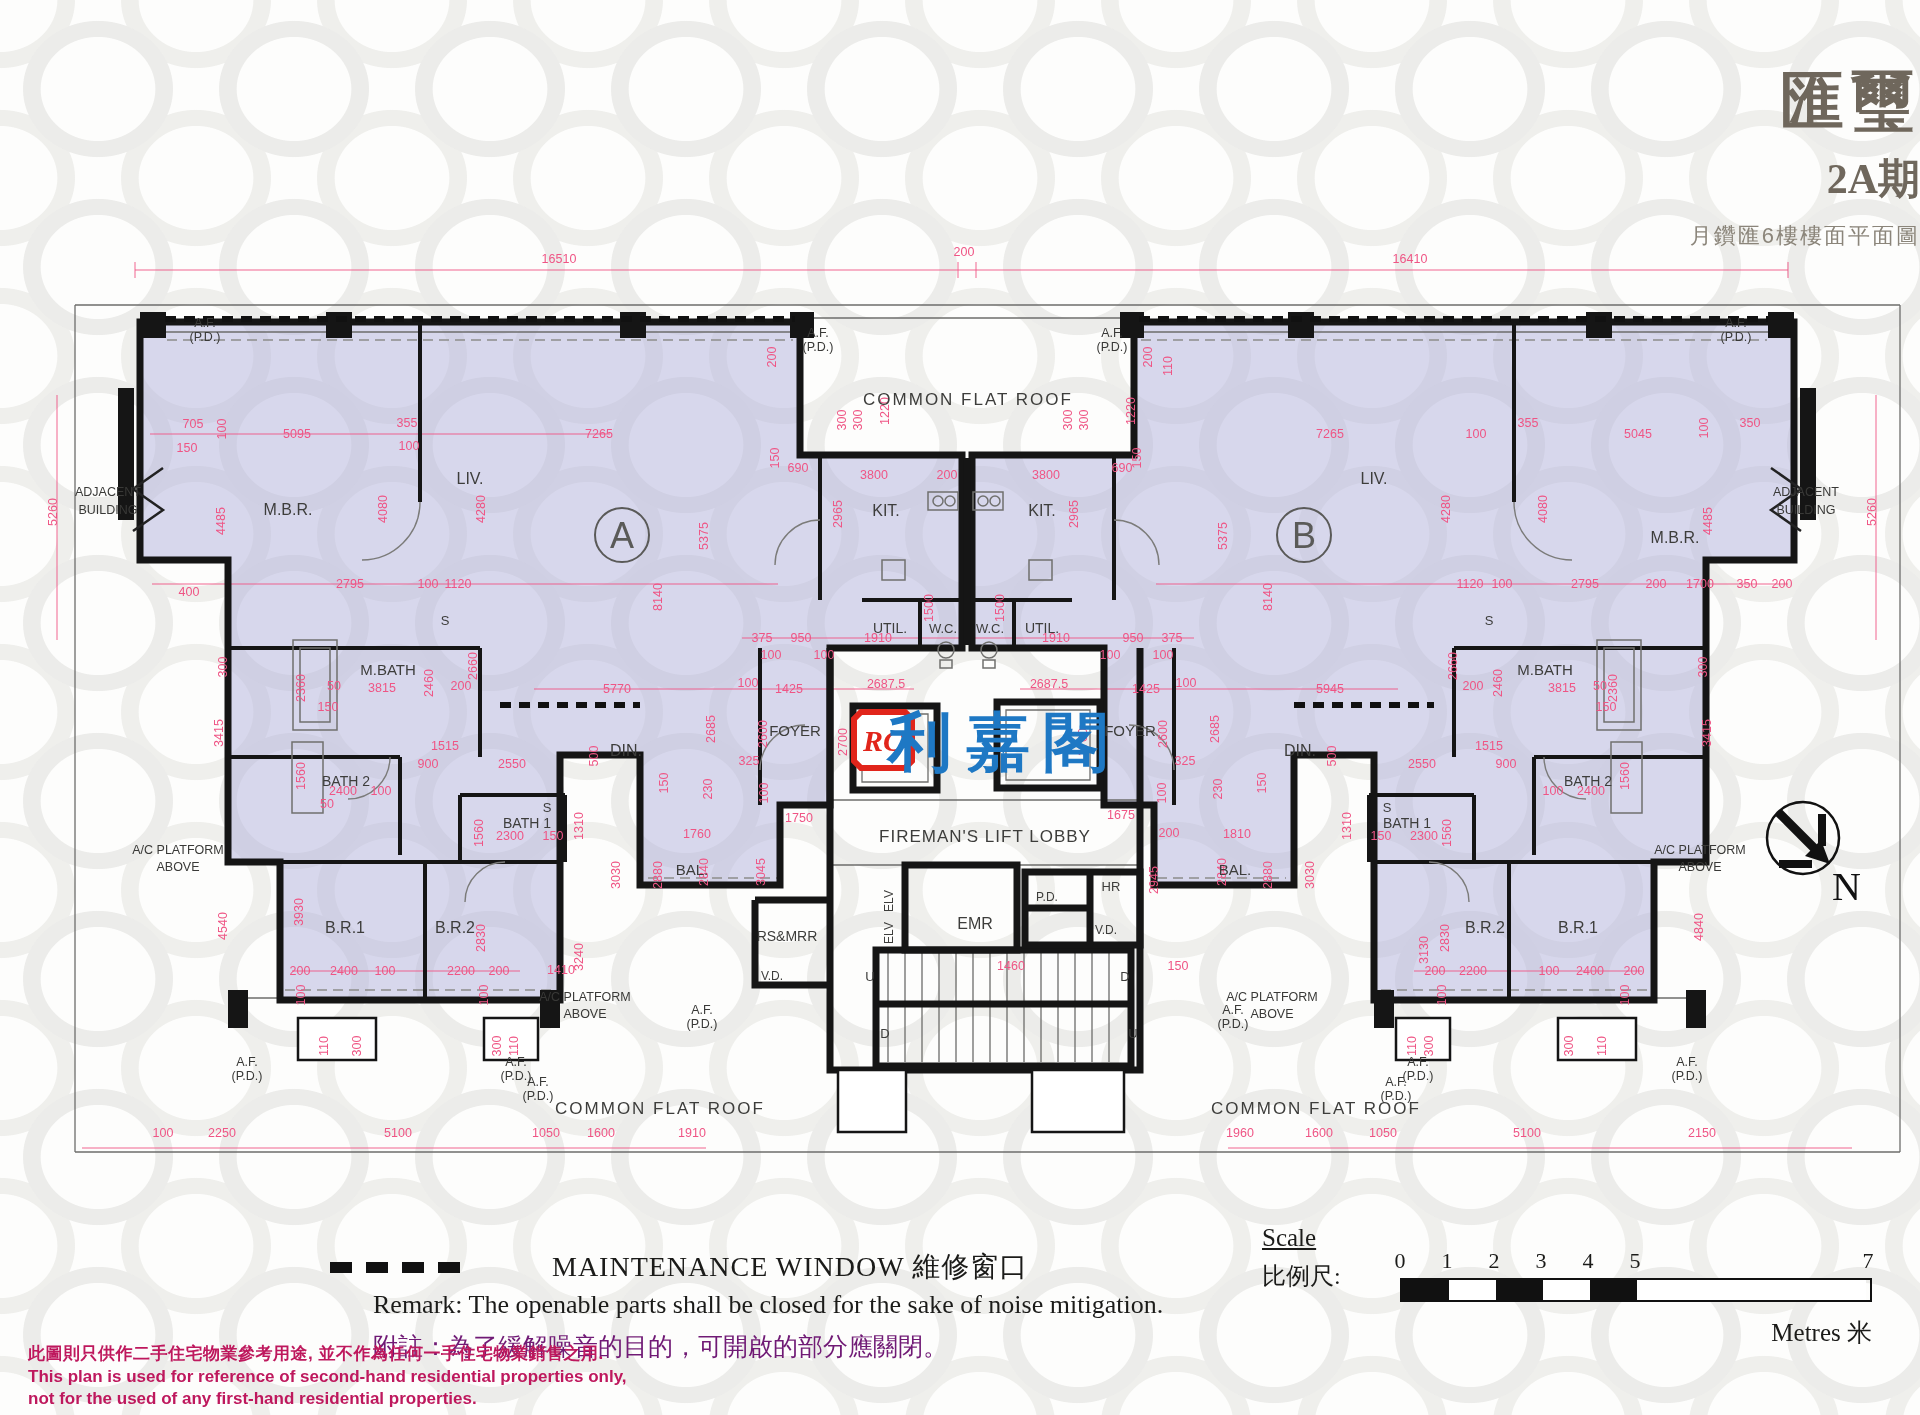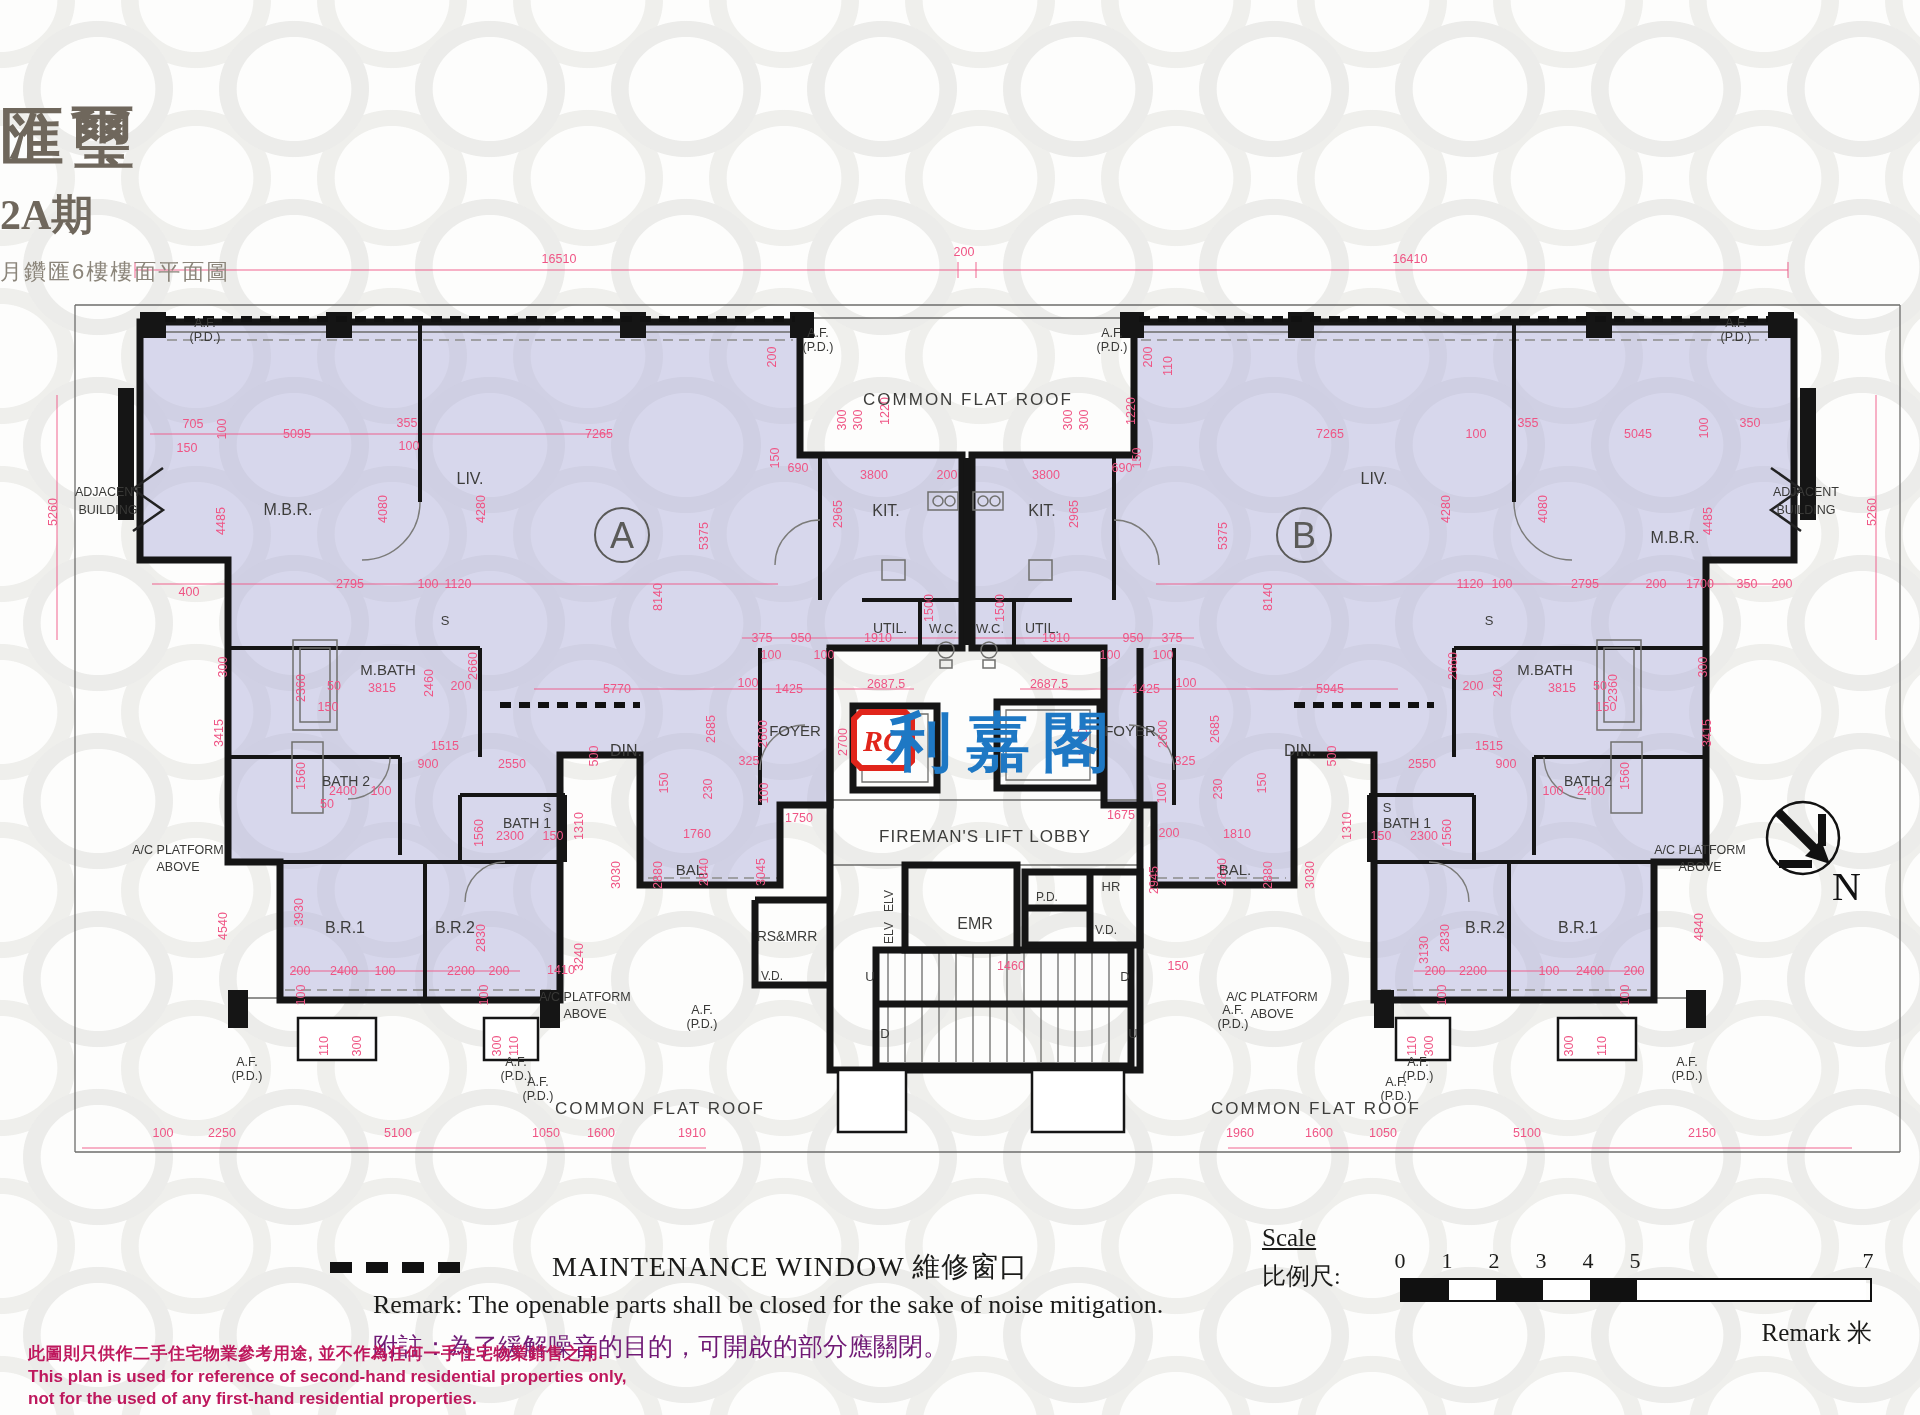--- a/index.html
+++ b/index.html
@@ -5,21 +5,21 @@
   html,body{margin:0;padding:0;background:#fdfdfc;}
   .page{position:relative;width:1920px;height:1415px;overflow:hidden;background:#fdfdfc;
         font-family:"Liberation Sans",sans-serif;}
   
   .page::before{content:"";position:absolute;inset:0;z-index:0;
     background-image:
       radial-gradient(closest-side,transparent 58%,#ececea 59%,#ececea 76%,transparent 77%),
       radial-gradient(closest-side,transparent 58%,#efefec 59%,#efefec 76%,transparent 77%);
     background-size:196px 178px,196px 178px;
     background-position:0 0,98px 89px;}
-  .hdr{position:absolute;left:0;top:0;width:100%;text-align:left;z-index:3;margin-top:36px;}
+  .hdr{position:absolute;left:0;top:0;width:100%;text-align:right;z-index:3;}
   .hdr .t1{margin-top:58px;font:bold 64px "Liberation Serif",serif;color:#6f675c;letter-spacing:6px;}
   .hdr .t2{margin-top:6px;font:bold 42px "Liberation Serif",serif;color:#6f675c;}
   .hdr .t3{margin-top:14px;font:22px "Liberation Sans",sans-serif;color:#8b857a;letter-spacing:2px;}
   svg.plan{position:absolute;left:0;top:0;z-index:2;}
   .fill{fill:rgba(178,178,219,.5);stroke:none;}
   .wall{fill:none;stroke:#151515;stroke-width:7;}
   .part{fill:none;stroke:#151515;stroke-width:4;}
   .thin{fill:none;stroke:#6d6d6b;stroke-width:1.3;}
   .dimline{fill:none;stroke:#ef5585;stroke-width:1;opacity:.9;}
   .gdash{fill:none;stroke:#8d8d8b;stroke-width:1.6;stroke-dasharray:10 6;}
@@ -556,21 +556,21 @@
     </div>
     <div>
         <span class="tick" style="position: absolute; left: 138px; top: 24px;">0</span>
         <span class="tick" style="position: absolute; left: 185px; top: 24px;">1</span>
         <span class="tick" style="position: absolute; left: 232px; top: 24px;">2</span>
         <span class="tick" style="position: absolute; left: 279px; top: 24px;">3</span>
         <span class="tick" style="position: absolute; left: 326px; top: 24px;">4</span>
         <span class="tick" style="position: absolute; left: 373px; top: 24px;">5</span>
         <span class="tick" style="position: absolute; left: 606px; top: 24px;">7</span>
       </div>
-    <div class="metres">Remark 米</div>
+    <div class="metres">Metres 米</div>
   </div>
 
   <div class="discl">
     <div class="d1">此圖則只供作二手住宅物業參考用途, 並不作為任何一手住宅物業銷售之用.</div>
     <div class="d2">This plan is used for reference of second-hand residential properties only,</div>
     <div class="d3">not for the used of any first-hand residential properties.</div>
   </div>
 
 </div>
 

